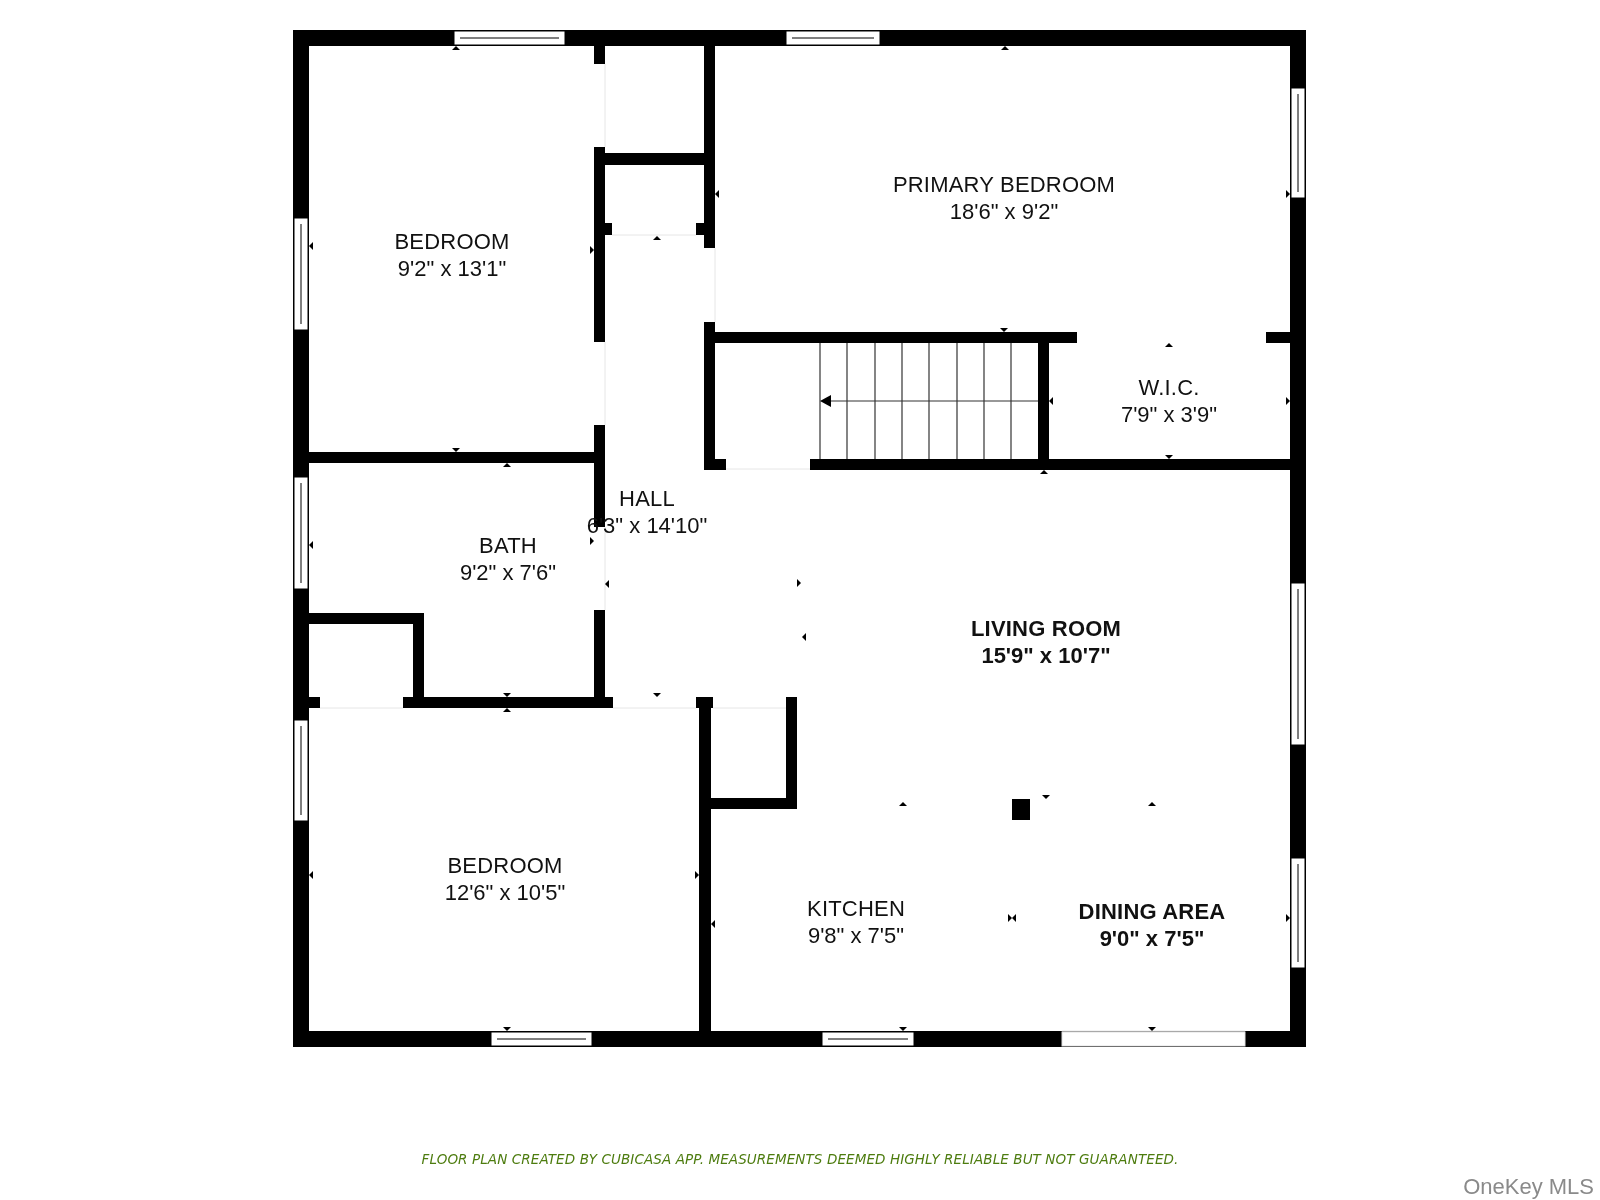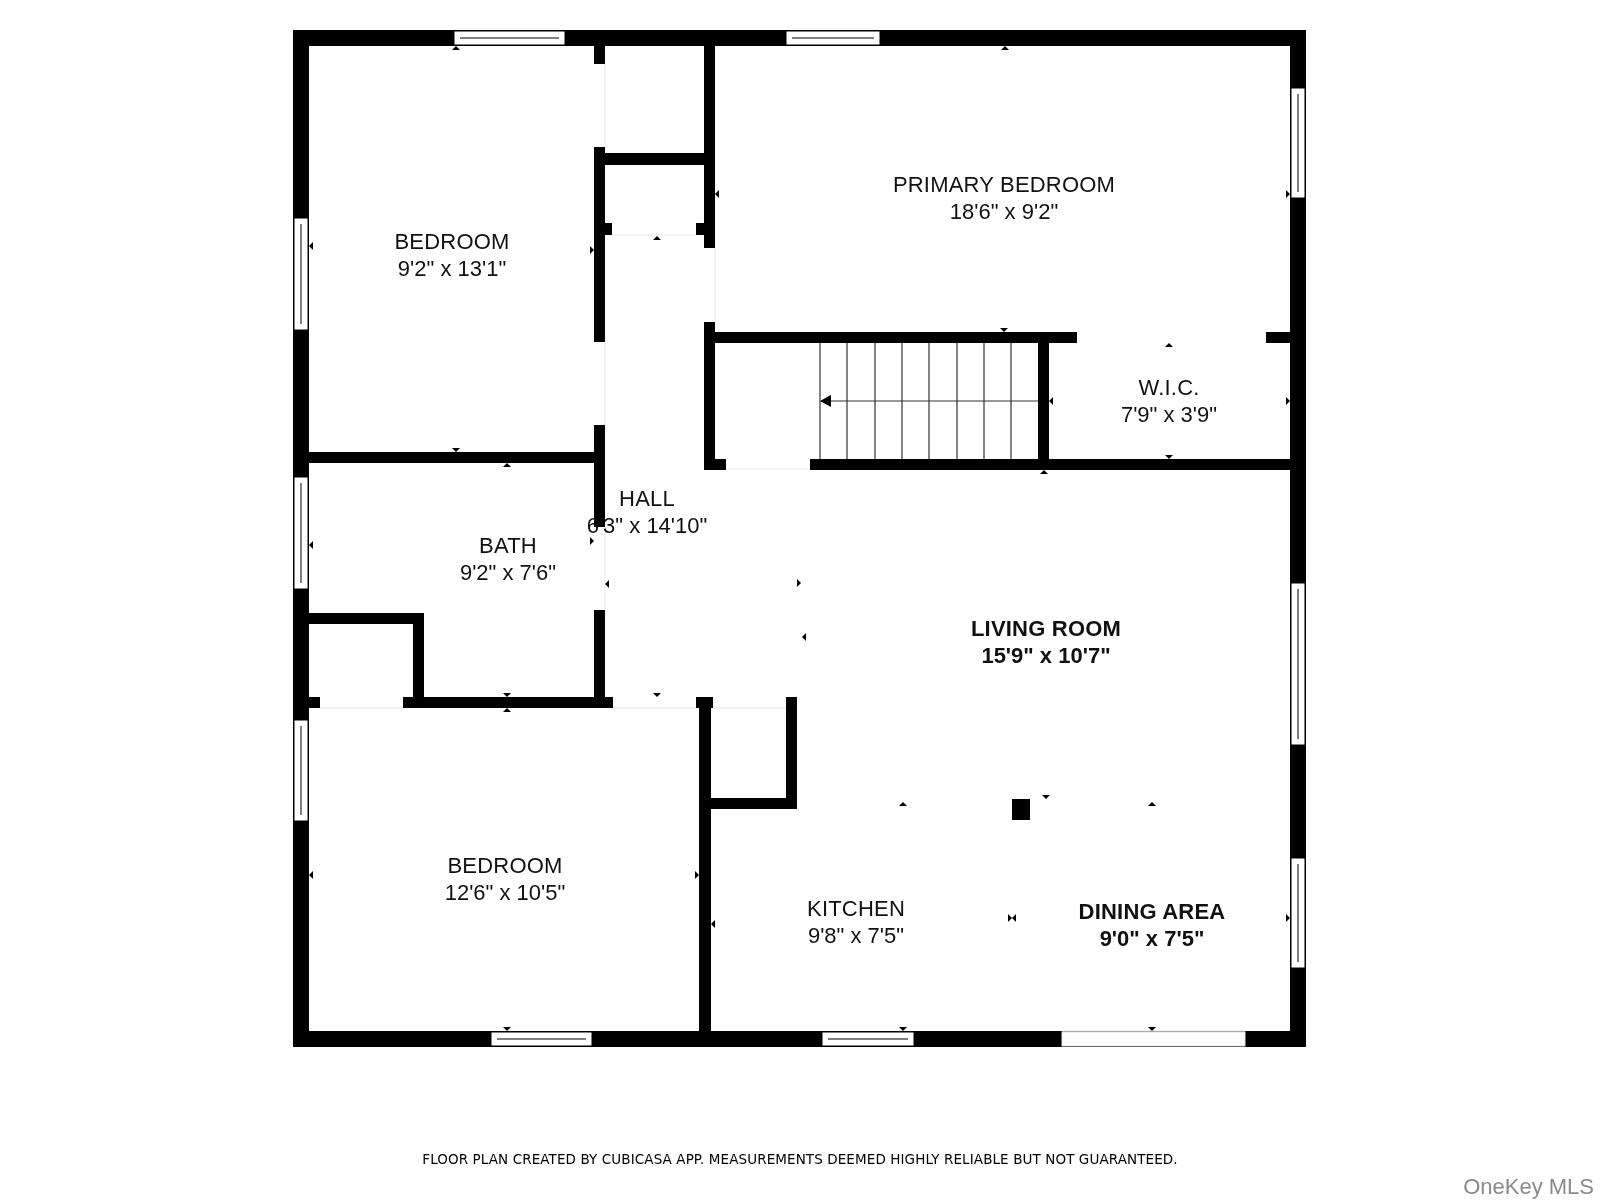--- a/index.html
+++ b/index.html
@@ -1,21 +1,21 @@
 <!DOCTYPE html>
 <html><head>
 <meta charset="utf-8">
 <style>
   html, body { margin: 0; padding: 0; background: #ffffff; }
   body { width: 1600px; height: 1200px; position: relative; overflow: hidden; font-family: "Liberation Sans", sans-serif; }
   #plan { position: absolute; left: 0; top: 0; width: 1600px; height: 1200px; }
   .room-label { position: absolute; text-align: center; color: #111111; font-family: "Liberation Sans", sans-serif; transform: translateX(-50%); white-space: nowrap; }
   .room-name { font-size: 22px; line-height: 27px; letter-spacing: 0.2px; display: block; }
   .room-dim { font-size: 22px; line-height: 28px; display: block; }
-  .footer-note { position: absolute; left: 0; width: 1600px; top: 1151px; text-align: center; font-family: "DejaVu Sans", sans-serif; font-size: 13.5px; color: #000000; letter-spacing: 0.1px; }
+  .footer-note { position: absolute; left: 0; width: 1600px; top: 1151px; text-align: center; font-family: "DejaVu Sans", sans-serif; font-size: 13.5px; color: #4d7c0f; letter-spacing: 0.1px; font-style: italic; }
   .watermark { position: absolute; right: 6px; top: 1174px; font-family: "Liberation Sans", sans-serif; font-size: 22px; color: #8a8a8a; }
 </style>
 </head>
 <body>
 
 <svg id="plan" viewBox="0 0 1600 1200" xmlns="http://www.w3.org/2000/svg">
   <g fill="#000">
 
     <rect x="293" y="30" width="1013" height="16"></rect>
     <rect x="293" y="1031" width="1013" height="16"></rect>

